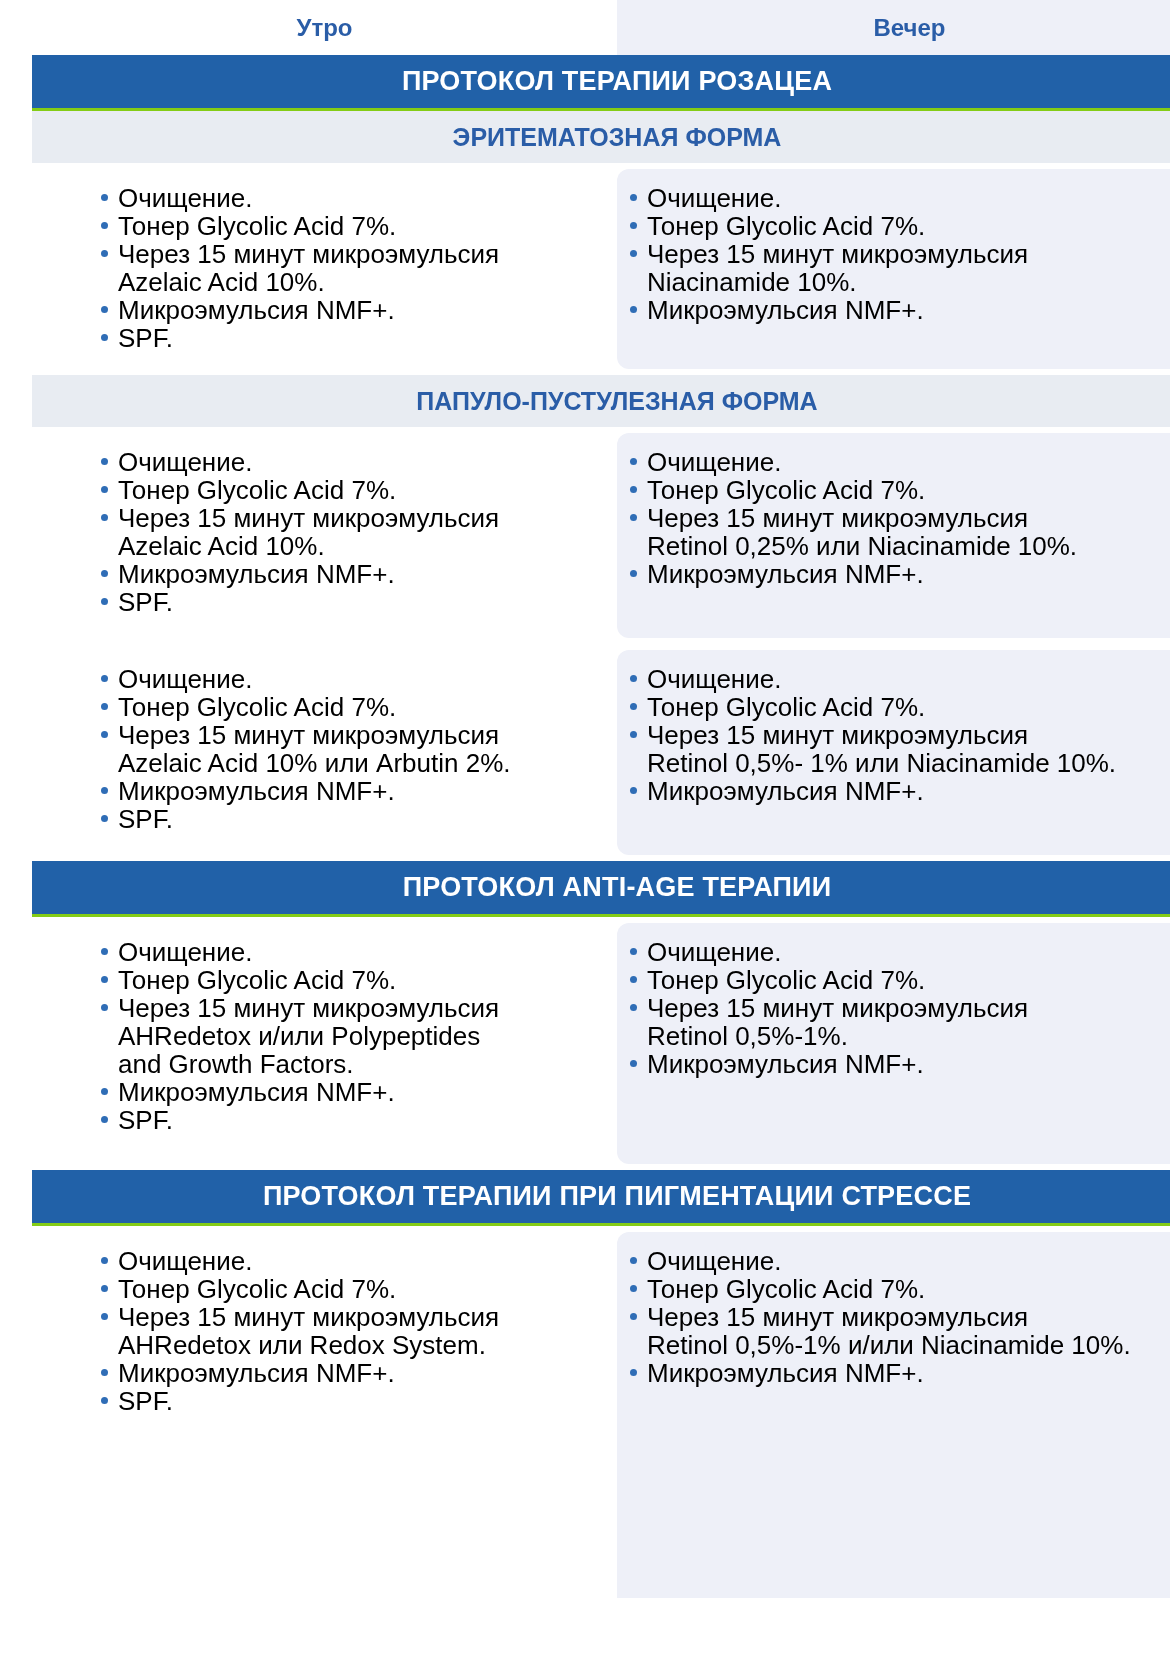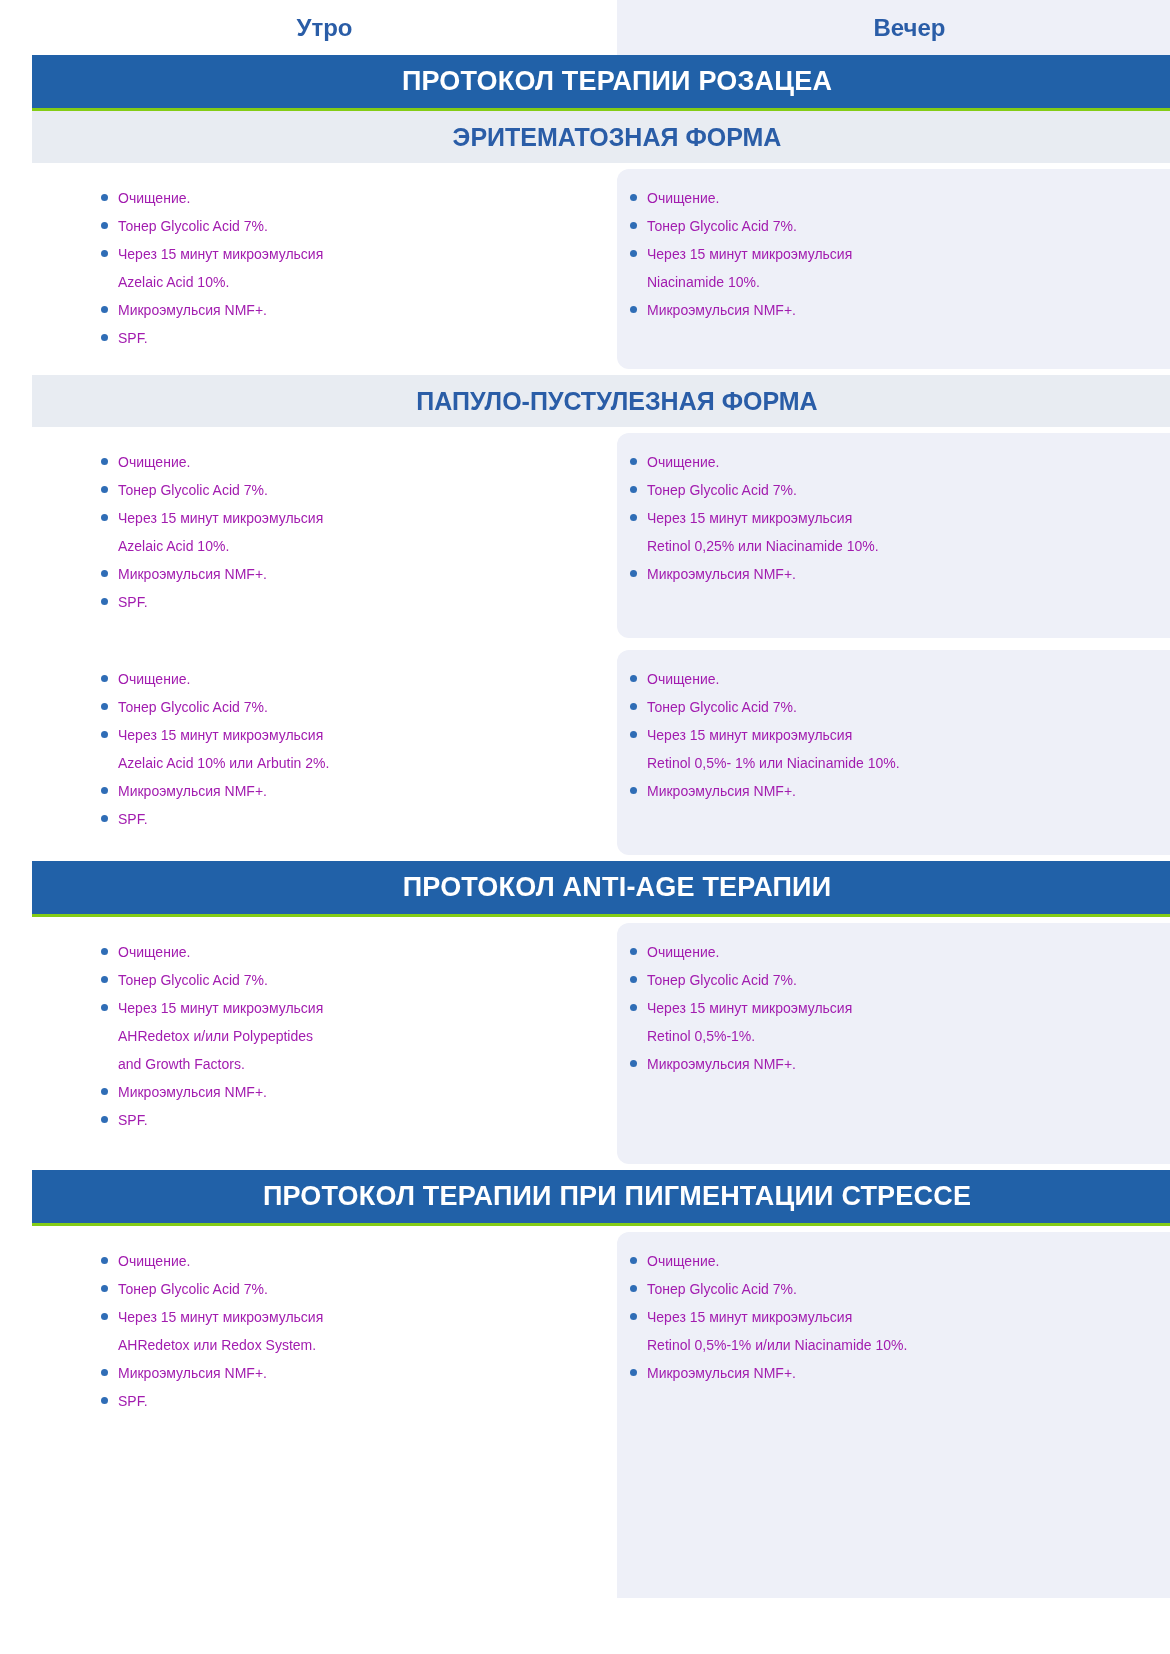--- a/index.html
+++ b/index.html
@@ -21,21 +21,21 @@
   .content-row{display:flex;}
   .h212{height:212px}.h217{height:217px}.h253{height:253px}.h372{height:372px}
   .cell{width:585px;box-sizing:border-box;overflow:hidden;}
   .evening-cell .panel{background:#eef0f8;height:calc(100% - 12px);margin:6px 0;
                        border-radius:12px 0 0 12px;overflow:hidden;box-sizing:border-box;}
   .content-row.last .evening-cell .panel{height:calc(100% - 6px);margin-bottom:0;
                        border-radius:12px 0 0 0;}
 
   ul.steps{list-style:none;margin:0;padding:21px 24px 0 86px;}
   .panel ul.steps{padding:15px 24px 0 30px;}
-  .steps li{position:relative;font-size:14px;line-height:28px;color:#a21caf;white-space:pre-line;}
+  .steps li{position:relative;font-size:26px;line-height:28px;color:#000000;white-space:pre-line;}
   .steps li::before{content:"";position:absolute;left:-17px;top:10px;width:7px;height:7px;
                     border-radius:50%;background:#2f6db6;}
 </style>
 </head>
 <body>
 
 <div class="doc">
 
   <div class="col-head-row">
     <div class="col-head morning">

